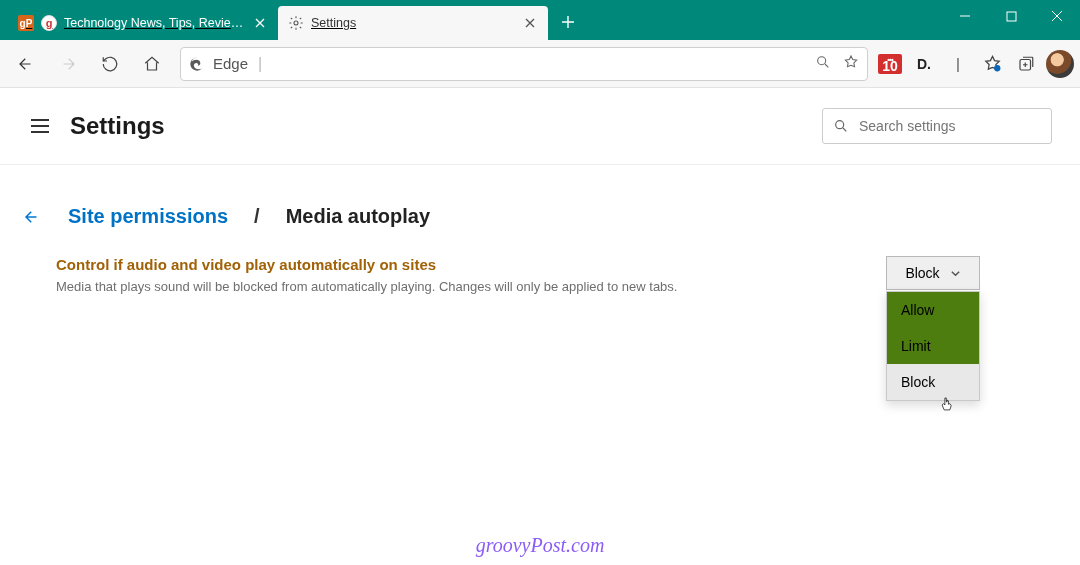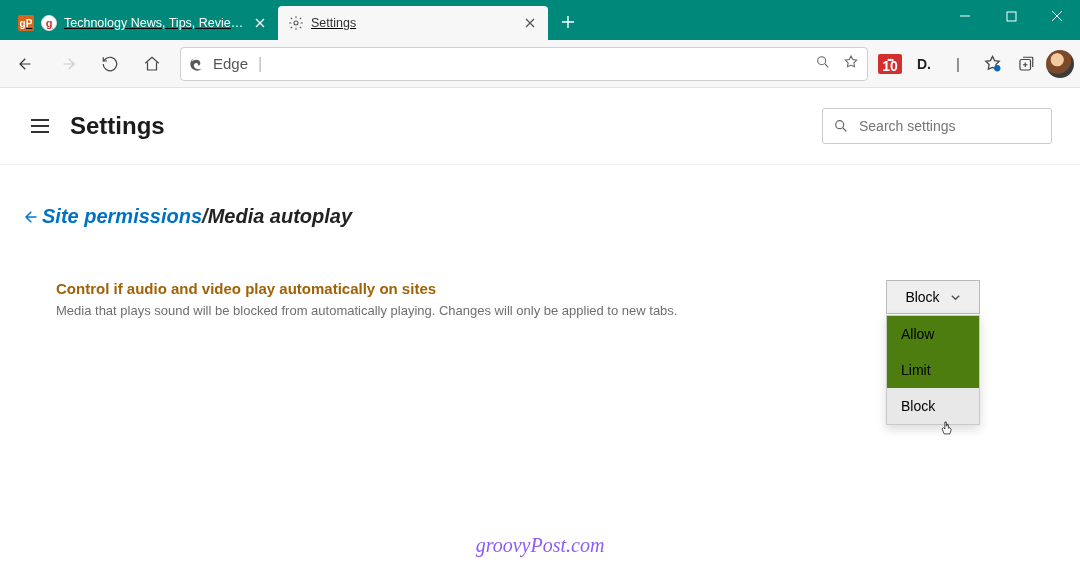--- a/index.html
+++ b/index.html
@@ -33,21 +33,21 @@
 
   
   .content { height: calc(565px - 40px - 48px); position: relative; background: #fff; }
   .settings-header { display: flex; align-items: center; padding: 20px 28px; border-bottom: 1px solid #eee; }
   .hamburger { width: 24px; height: 24px; margin-right: 18px; cursor: pointer; display: flex; align-items: center; justify-content: center; color: #333; }
   .settings-title { font-size: 24px; font-weight: 600; color: #1b1b1b; }
   .search-wrap { margin-left: auto; width: 230px; height: 36px; border: 1px solid #ccc; border-radius: 3px; display: flex; align-items: center; padding: 12px 10px; gap: 10px; color: #666; }
   .search-input { border: none; outline: none; font-size: 14px; flex: 1; color: #333; }
 
   .body-pad { padding: 40px 100px 0 22px; position: relative; }
-  .breadcrumb { display: flex; align-items: center; gap: 0; font-size: 20px; margin-bottom: 52px; font-style: italic; }
+  .breadcrumb { display: flex; align-items: center; gap: 26px; font-size: 20px; margin-bottom: 28px; }
   .back-arrow { color: #0078d4; width: 20px; height: 20px; display: flex; align-items: center; justify-content: center; cursor: pointer; }
   .crumb-link { color: #0072c6; font-weight: 600; cursor: pointer; }
   .crumb-sep { color: #333; font-weight: 600; }
   .crumb-current { color: #222; font-weight: 600; }
 
   .row { display: flex; justify-content: space-between; align-items: flex-start; padding-left: 34px; }
   .row-head { font-size: 15px; font-weight: 600; color: #a16207; margin-bottom: 6px; }
   .row-desc { font-size: 13px; color: #6f6f6f; }
 
   .dropdown-btn { height: 34px; min-width: 94px; border: 1px solid #b9b9b9; background: #efefef; display: flex; align-items: center; justify-content: center; gap: 10px; font-size: 14px; cursor: pointer; padding: 0 10px; }

